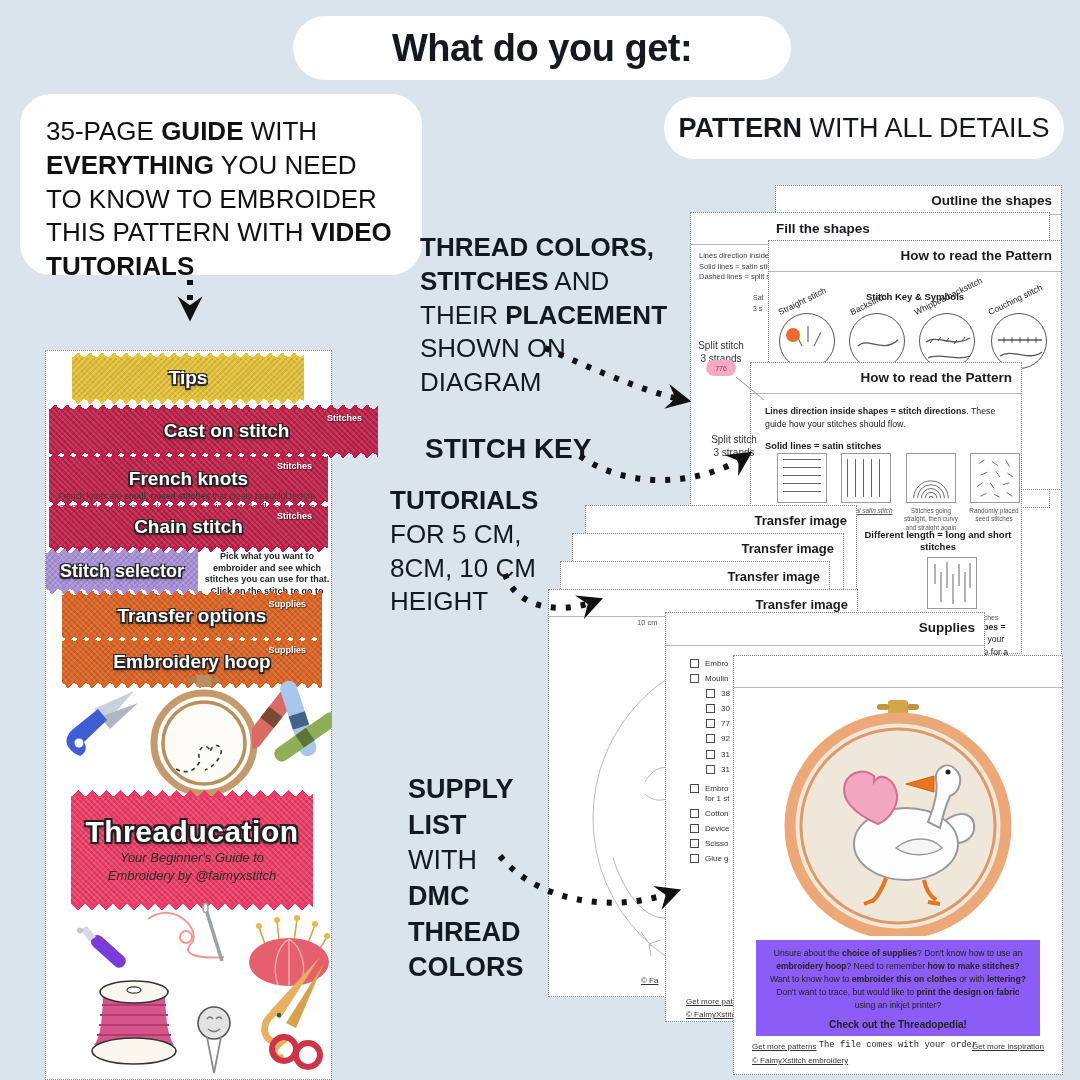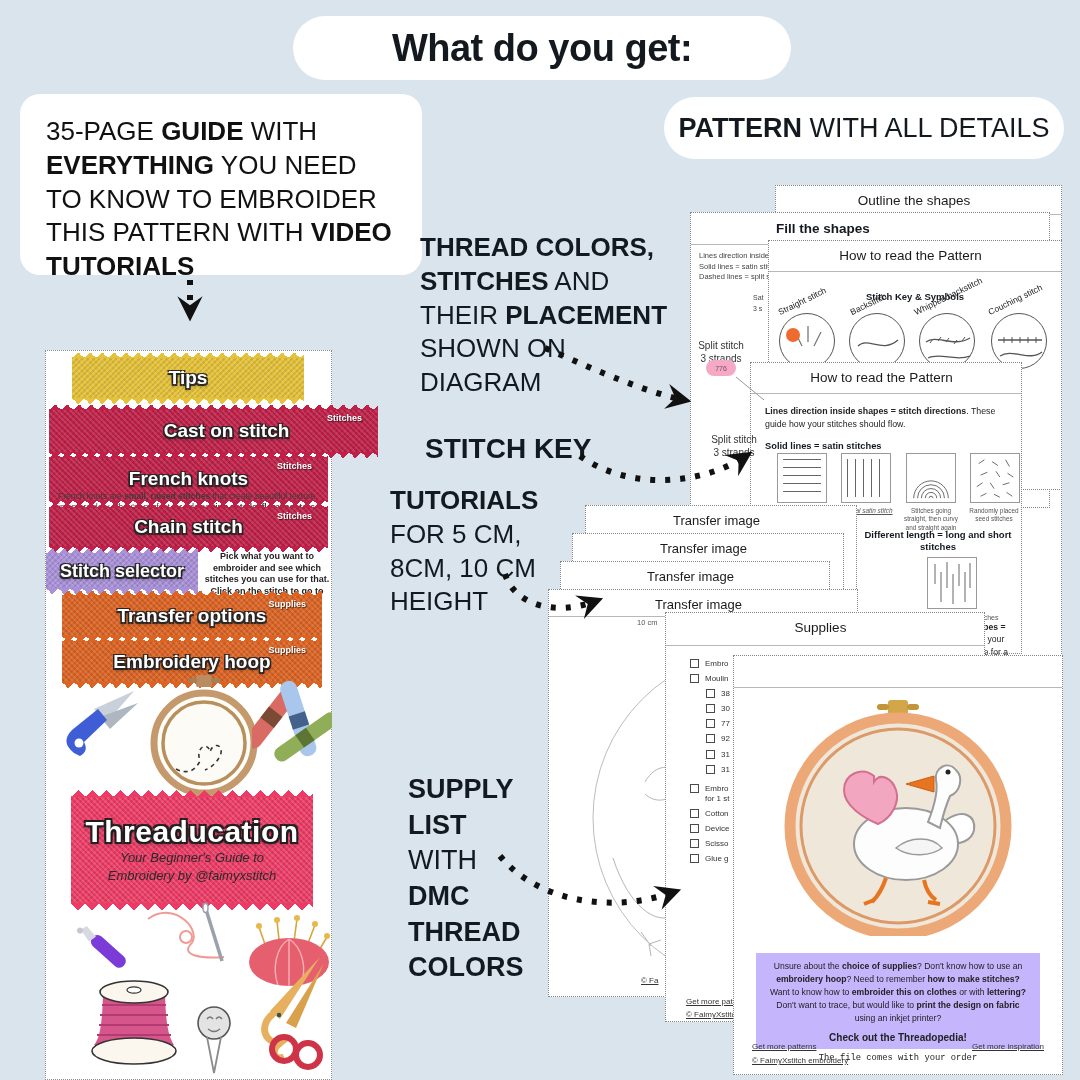--- a/index.html
+++ b/index.html
@@ -5,21 +5,21 @@
   html,body{margin:0;padding:0;background:#d9e4ec;}
   *{box-sizing:border-box;}
   #canvas{position:relative;width:1080px;height:1080px;background:#d9e4ec;overflow:hidden;
           font-family:"Liberation Sans","DejaVu Sans",sans-serif;color:#14191f;}
   .abs{position:absolute;}
   b,.b{font-weight:700;}
 
   
   .pill{position:absolute;background:#fff;border-radius:40px;display:flex;align-items:center;justify-content:center;}
   #title-pill{left:293px;top:16px;width:498px;height:64px;font-size:38px;font-weight:800;letter-spacing:-.5px;}
-  #intro-bubble{left:20px;top:94px;width:402px;height:181px;background:#fff;border-radius:20px;
+  #intro-bubble{left:20px;top:94px;width:402px;height:181px;background:#fff;border-radius:31px;
                 padding:21px 26px;font-size:26px;line-height:1.3;color:#111;}
   #pattern-pill{left:664px;top:97px;width:400px;height:62px;border-radius:32px;font-size:27px;}
 
   
   .note{position:absolute;font-size:26px;line-height:1.3;color:#121921;}
   #note-thread{left:420px;top:231px;width:258px;}
   #note-stitchkey{left:425px;top:431px;font-size:28px;font-weight:800;}
   #note-transfer{left:390px;top:484px;width:168px;}
   #note-supply{left:408px;top:772px;width:132px;font-size:27px;line-height:1.32;}
 
@@ -47,21 +47,21 @@
   #patch::before,#patch::after{content:"";position:absolute;left:0;right:0;height:7px;}
   #patch::before{top:-6px;background:conic-gradient(from 135deg at 50% 0,var(--c) 90deg,rgba(0,0,0,0) 0) 0 0/14px 7px repeat-x;}
   #patch::after{bottom:-6px;background:conic-gradient(from -45deg at 50% 100%,var(--c) 90deg,rgba(0,0,0,0) 0) 0 0/14px 7px repeat-x;}
   #patch .pt{font-size:30px;font-weight:800;color:#fff;letter-spacing:.5px;
              text-shadow:-2px -2px 0 rgba(30,30,30,.95),2px -2px 0 rgba(30,30,30,.95),
                          -2px 2px 0 rgba(30,30,30,.95),2px 2px 0 rgba(30,30,30,.95),0 3px 4px rgba(0,0,0,.4);}
   #patch .ps{font-size:13px;font-style:italic;font-weight:400;color:#2a2a2a;line-height:1.35;text-align:center;}
 
   
   .page{position:absolute;background:#fff;border:1px dotted #858585;}
-  .ptitle{position:absolute;left:0;right:9px;top:7px;text-align:center;font-size:13.5px;font-weight:400;color:#1b1b1b;}
+  .ptitle{position:absolute;left:0;right:9px;top:7px;text-align:right;font-size:13.5px;font-weight:700;color:#1b1b1b;}
   .rule{position:absolute;left:0;right:0;border-top:1px solid #b8b8b8;}
   .tinytxt{font-size:7.5px;color:#444;line-height:1.4;white-space:nowrap;overflow:hidden;}
   .cap{font-size:6.4px;color:#555;text-align:center;line-height:1.3;}
   .stitchbox{position:absolute;width:50px;height:50px;border:1px solid #999;background:#fff;}
   .scircle{position:absolute;width:56px;height:56px;border:1.3px solid #555;border-radius:50%;background:#fff;}
   .sclabel{position:absolute;font-size:8.6px;color:#222;white-space:nowrap;transform:rotate(-26deg);transform-origin:left bottom;}
   .cb{display:inline-block;width:9px;height:9px;border:1.2px solid #4a4a4a;background:#fff;margin-right:6px;flex:none;}
   .suprow{display:flex;align-items:flex-start;font-size:8px;color:#333;margin-bottom:5.5px;line-height:1.2;}
   .suprow.sub{margin-left:16px;}
   .plink{font-size:8px;color:#333;text-decoration:underline;}
@@ -461,21 +461,21 @@
       <path d="M168 122 C186 110 198 118 196 132 C194 142 182 148 170 144" fill="#fff" stroke="#9a9a9a" stroke-width="2"></path>
       <ellipse cx="128" cy="146" rx="52" ry="36" fill="#fdfdfd" stroke="#9a9a9a" stroke-width="2"></ellipse>
       <path d="M150 124 C158 104 160 92 158 82 C156 70 170 62 178 72 C186 80 182 94 172 98 C166 112 164 122 162 130 Z" fill="#fdfdfd" stroke="#9a9a9a" stroke-width="2"></path>
       <polygon points="156,78 128,86 156,94" fill="#e8741f" stroke="#c95f12" stroke-width="1"></polygon>
       <circle cx="170" cy="74" r="2.5" fill="#222"></circle>
       <path d="M96 78 C84 68 66 76 66 92 C66 108 86 120 100 126 C114 120 122 104 118 92 C114 80 102 74 96 84 Z" fill="#f2a6c0" stroke="#d4708f" stroke-width="2"></path>
       <path d="M118 150 C132 138 154 138 164 150 C154 158 132 160 118 150 Z" fill="#f5f5f5" stroke="#9a9a9a" stroke-width="1.5"></path>
       <path d="M108 180 C104 192 100 198 94 204 M146 182 C148 192 152 198 158 202" fill="none" stroke="#e8741f" stroke-width="4"></path>
       <path d="M86 206 l10 -4 M150 204 l12 2" stroke="#e8741f" stroke-width="4" fill="none"></path>
     </svg>
-    <div class="abs" style="left:22px;top:297px;width:284px;height:96px;background:#c4b5fd;padding:7px 10px;font-size:8.6px;line-height:1.5;text-align:center;color:#222;">
+    <div class="abs" style="left:22px;top:284px;width:284px;height:96px;background:#8b5cf6;padding:7px 10px;font-size:8.6px;line-height:1.5;text-align:center;color:#222;">
       <span>Unsure about the </span><b>choice of supplies</b><span>? Don't know how to use an </span><b>embroidery hoop</b><span>? Need to remember </span><b>how to make stitches?</b><span> Want to know how to </span><b>embroider this on clothes</b><span> or with </span><b>lettering?</b><span> Don't want to trace, but would like to </span><b>print the design on fabric</b><span> using an inkjet printer?</span>
       <div style="font-size:10px;font-weight:700;margin-top:6px;">Check out the Threadopedia!</div>
       <div style="font-size:8.8px;margin-top:7px;font-family:Liberation Mono, monospace;">The file comes with your order</div>
     </div>
     <div class="abs plink" style="left:18px;top:386px;">Get more patterns</div>
     <div class="abs plink" style="right:18px;top:386px;">Get more inspiration</div>
     <div class="abs plink" style="left:18px;top:400px;">© FaimyXstitch embroidery</div>
   </div>
 
   <div class="callout-label" style="left:690px;top:340px;width:62px;z-index:40;">

